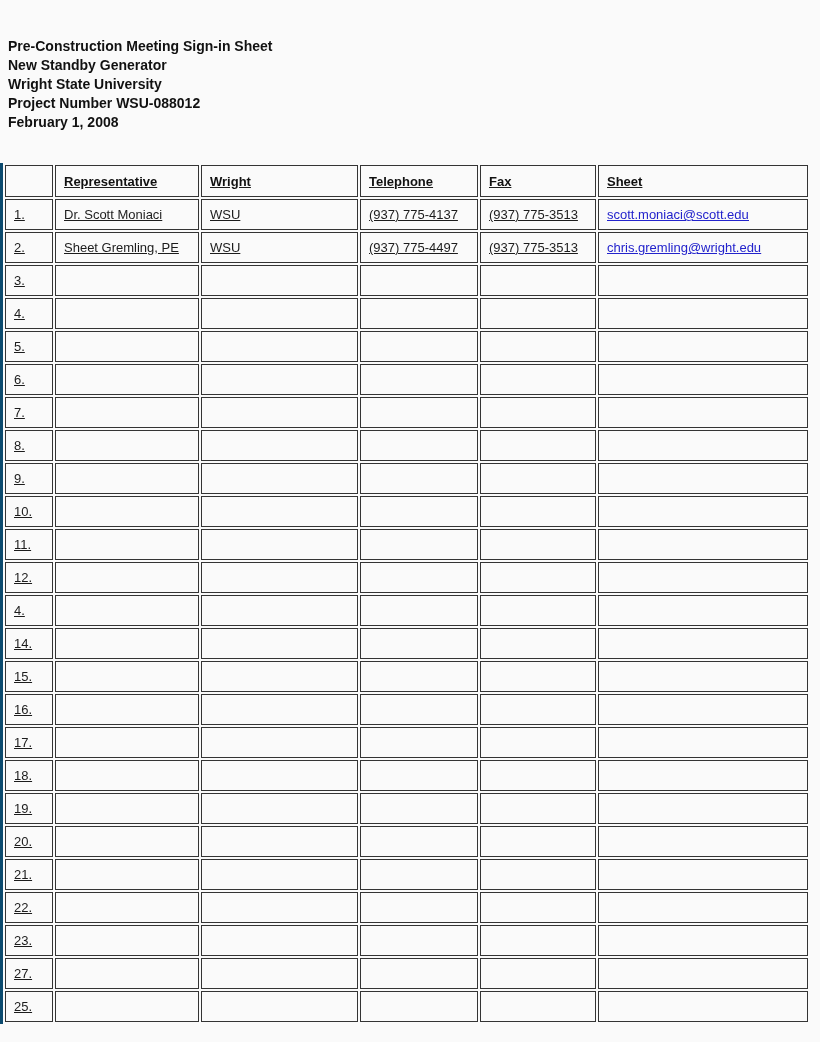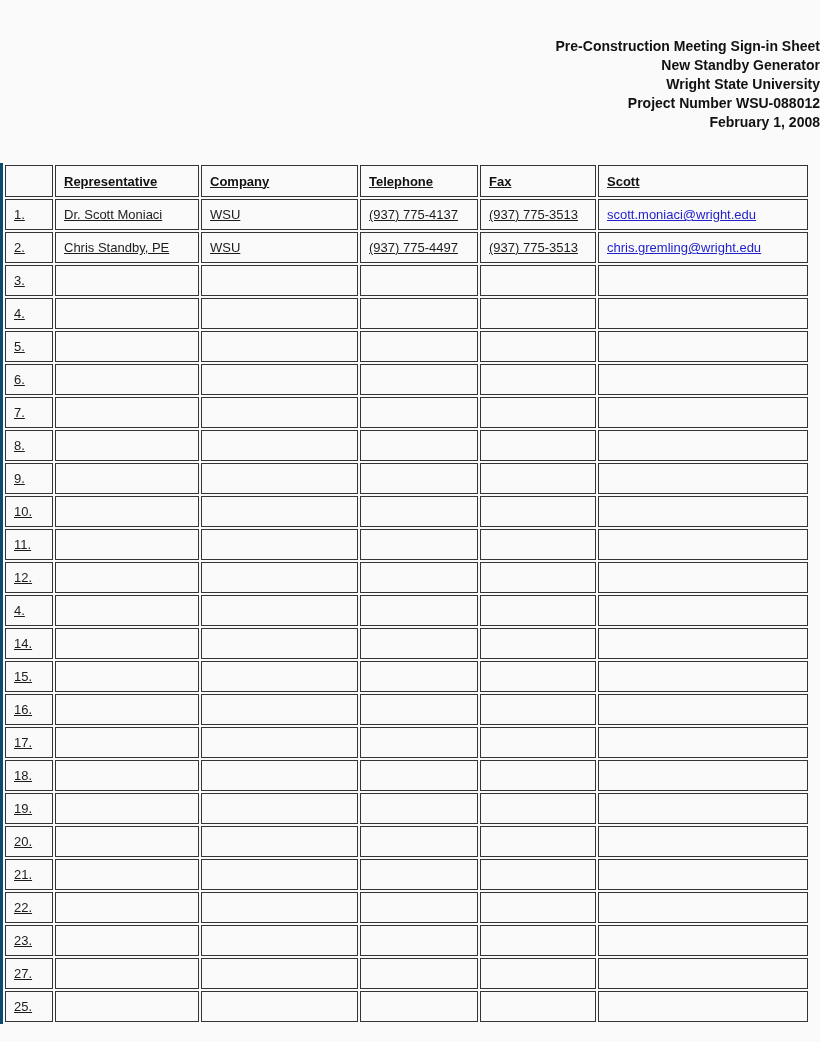--- a/index.html
+++ b/index.html
@@ -9,21 +9,21 @@
   body {
     width: 820px;
     height: 1042px;
     background: #fafafa;
     font-family: "Liberation Sans", sans-serif;
     color: #1c1c1c;
     overflow: hidden;
   }
   .titles {
     margin-top: 37px;
-    text-align: right;
+    text-align: left;
     font-weight: bold;
     font-size: 14px;
     line-height: 19px;
     color: #111;
     margin-left: 8px;
   }
   .table-wrap {
     margin-top: 31px;
     border-left: 3px solid #0c4a6e;
     padding-left: 0;
@@ -85,38 +85,38 @@
         <col class="c-rep">
         <col class="c-co">
       <col class="c-tel">
         <col class="c-fax">
         <col class="c-email">
     </colgroup>
     <thead>
       <tr>
         <th></th>
         <th>Representative</th>
-        <th>Company</th>
+        <th>Wright</th>
         <th>Telephone</th>
         <th>Fax</th>
-        <th>Scott</th>
+        <th>Sheet</th>
       </tr>
     </thead>
     <tbody>
         <tr>
           <td>1.</td>
           <td>Dr. Scott Moniaci</td>
           <td>WSU</td>
           <td>(937) 775-4137</td>
           <td>(937) 775-3513</td>
-          <td><a class="email-link">scott.moniaci@wright.edu</a></td>
+          <td><a class="email-link">scott.moniaci@scott.edu</a></td>
         </tr>
         <tr>
           <td>2.</td>
-          <td>Chris Standby, PE</td>
+          <td>Sheet Gremling, PE</td>
           <td>WSU</td>
           <td>(937) 775-4497</td>
           <td>(937) 775-3513</td>
           <td><a class="email-link">chris.gremling@wright.edu</a></td>
         </tr>
         <tr>
           <td>3.</td>
           <td></td>
           <td></td>
           <td></td>

